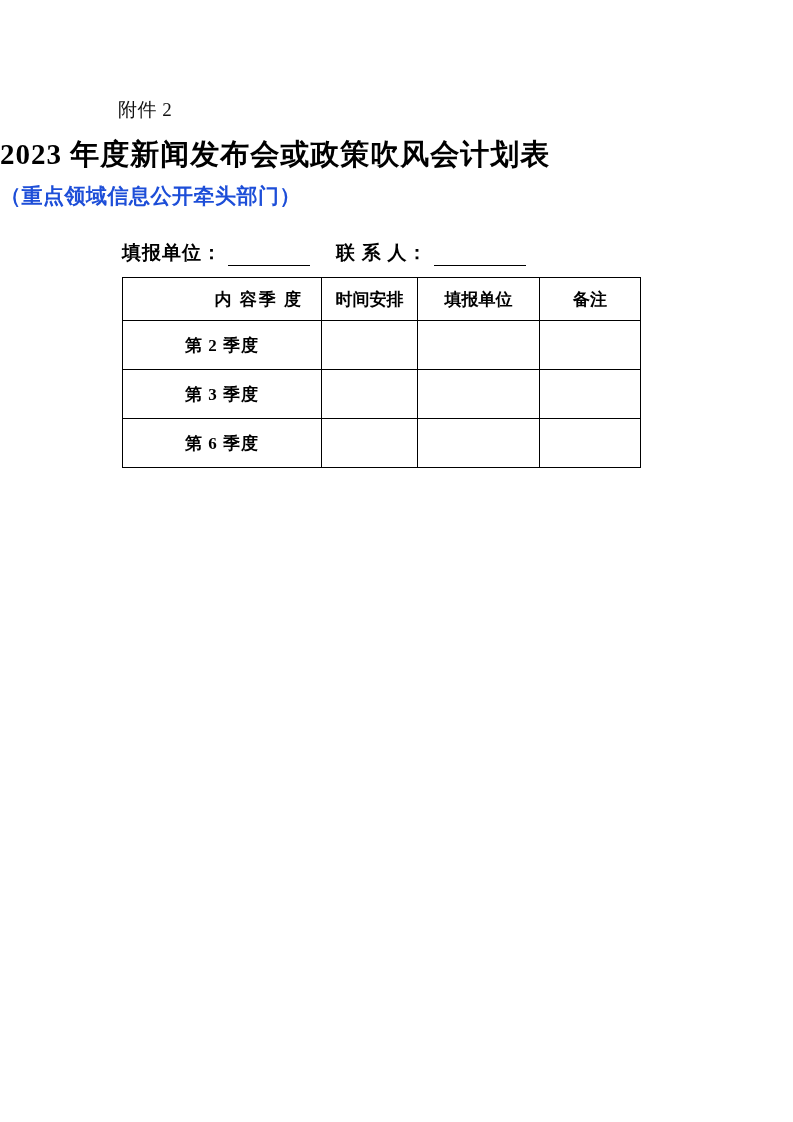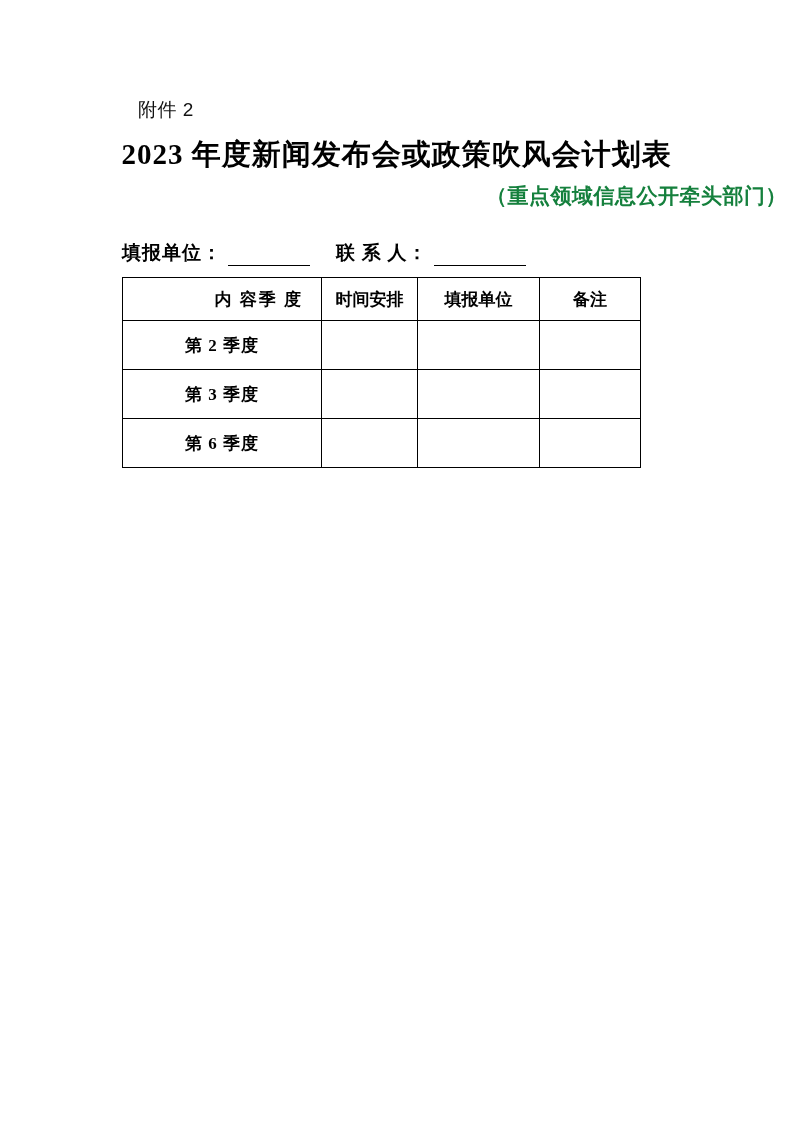--- a/index.html
+++ b/index.html
@@ -19,49 +19,48 @@
     position: absolute;
     left: 0;
     top: 0;
     width: 793px;
     height: 1122px;
   }
   .attachment-label {
     position: absolute;
     left: 118px;
     top: 97px;
-    font-family: Liberation Sans, sans-serif;
+    font-family: Liberation Serif, serif;
     font-size: 19px;
     letter-spacing: 0.5px;
     color: #111;
-    margin-left: 20px;
   }
   .doc-title {
     position: absolute;
     left: 0;
     top: 135px;
     width: 793px;
-    text-align: center;
+    text-align: left;
     font-family: "Liberation Serif", "DejaVu Serif", serif;
     font-weight: bold;
     font-size: 29px;
     letter-spacing: 1px;
     color: #000;
   }
   .doc-subtitle {
     position: absolute;
     left: 0;
     top: 182px;
     width: 787px;
-    text-align: right;
+    text-align: left;
     font-family: "Liberation Serif", "DejaVu Serif", serif;
     font-weight: bold;
     font-size: 21px;
     letter-spacing: 0.5px;
-    color: #15803d;
+    color: #1d4ed8;
   }
   .meta-row {
     position: absolute;
     left: 122px;
     top: 238px;
     width: 518px;
     height: 28px;
     font-family: "Liberation Serif", "DejaVu Serif", serif;
     font-size: 19px;
     font-weight: bold;

